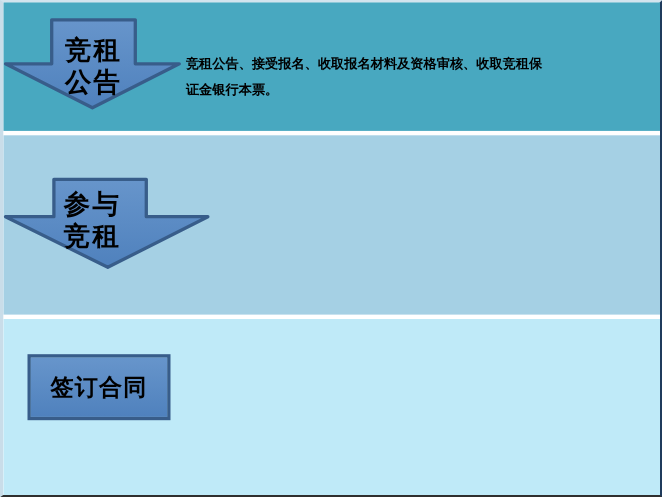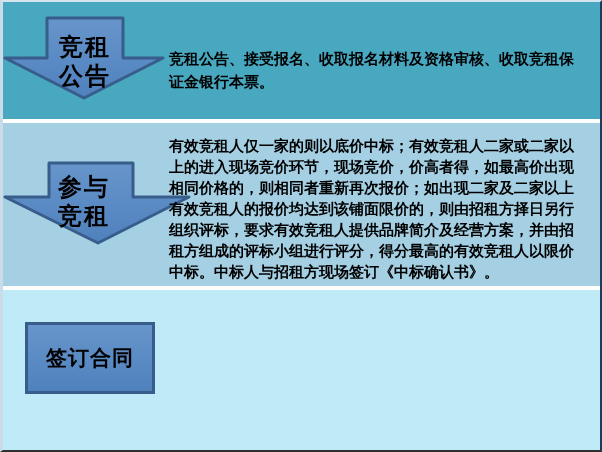--- a/index.html
+++ b/index.html
@@ -28,27 +28,27 @@
   .arrow-label {
     position:absolute; text-align:center; white-space:pre-line;
     font-weight:bold; color:var(--text); font-size:24px; line-height:29px;
     letter-spacing:2px;
   }
   .label1 { left:2px;  top:30px; width:160px; }
   .label2 { left:1px;  top:49px; width:160px; }
   .desc {
     position:absolute; left:166px; width:420px;
     white-space:pre-line; font-weight:bold; color:var(--text);
-    font-size:15px;
+    font-size:12px;
   }
   .desc1 { top:45px; line-height:23px; }
   .desc2 { top:12px; line-height:21px; }
   .desc3 { top:13px; line-height:21px; }
   .rect-shape {
-    position:absolute; left:22px; top:32px; width:130px; height:72px;
+    position:absolute; left:22px; top:32px; width:130px; height:60px;
     box-sizing:border-box;
     background:linear-gradient(180deg, var(--shape-fill-light), var(--shape-fill));
     border:3px solid var(--shape-border);
     display:flex; align-items:center; justify-content:center;
     font-weight:bold; font-size:21px; color:var(--text); letter-spacing:1px;
   }
   .defs-svg { position:absolute; width:0; height:0; }
 </style>
 </head>
 <body>
@@ -73,27 +73,20 @@
     <div class="desc desc1">竞租公告、接受报名、收取报名材料及资格审核、收取竞租保
 证金银行本票。</div>
   </section>
 
   <section class="band band2">
     <svg class="arrow arrow2" viewBox="0 0 188 84" preserveAspectRatio="none">
       <polygon class="arrow-poly" points="46,2 130,2 130,36 186,36 95,82 2,36 46,36"></polygon>
     </svg>
     <div class="arrow-label label2">参与
 竞租</div>
-    <div class="desc desc2">有效竞租人仅一家的则以底价中标；有效竞租人二家或二家以
-上的进入现场竞价环节，现场竞价，价高者得，如最高价出现
-相同价格的，则相同者重新再次报价；如出现二家及二家以上
-有效竞租人的报价均达到该铺面限价的，则由招租方择日另行
-组织评标，要求有效竞租人提供品牌简介及经营方案，并由招
-租方组成的评标小组进行评分，得分最高的有效竞租人以限价
-中标。中标人与招租方现场签订《中标确认书》。</div>
   </section>
 
   <section class="band band3">
     <div class="rect-shape">
       <span>签订合同</span>
     </div>
   </section>
 
 </div>
 

